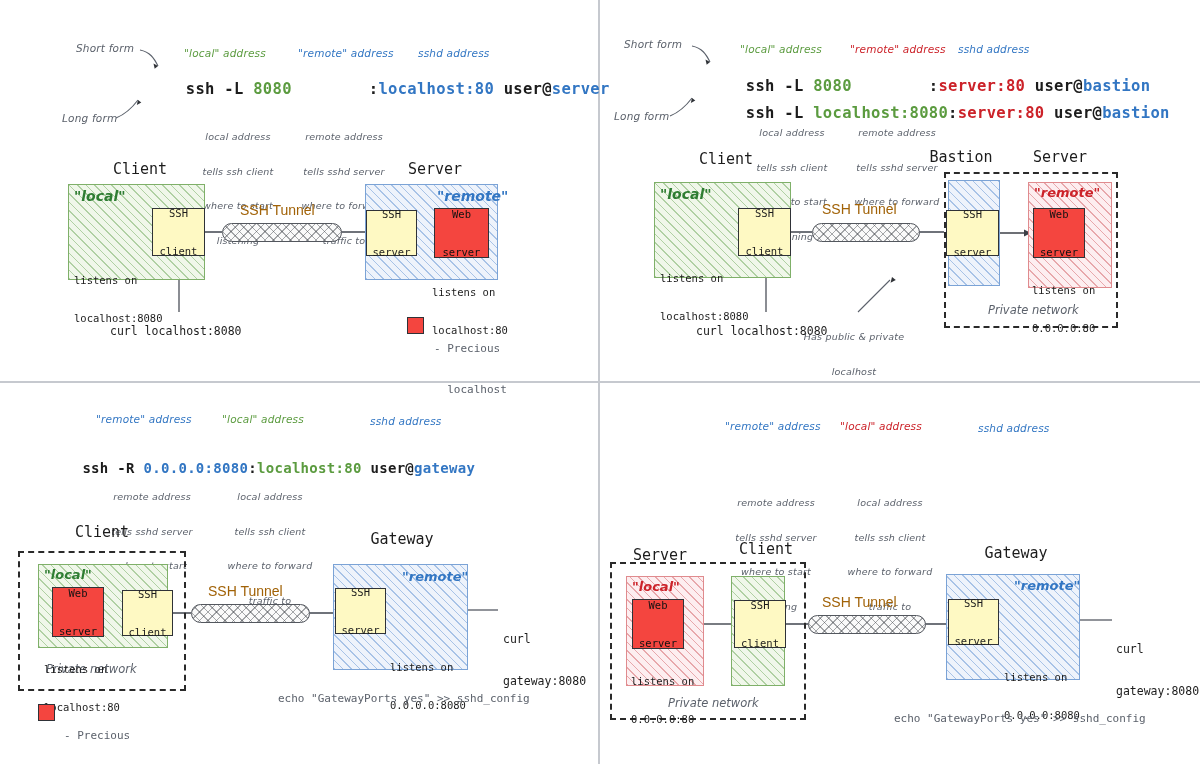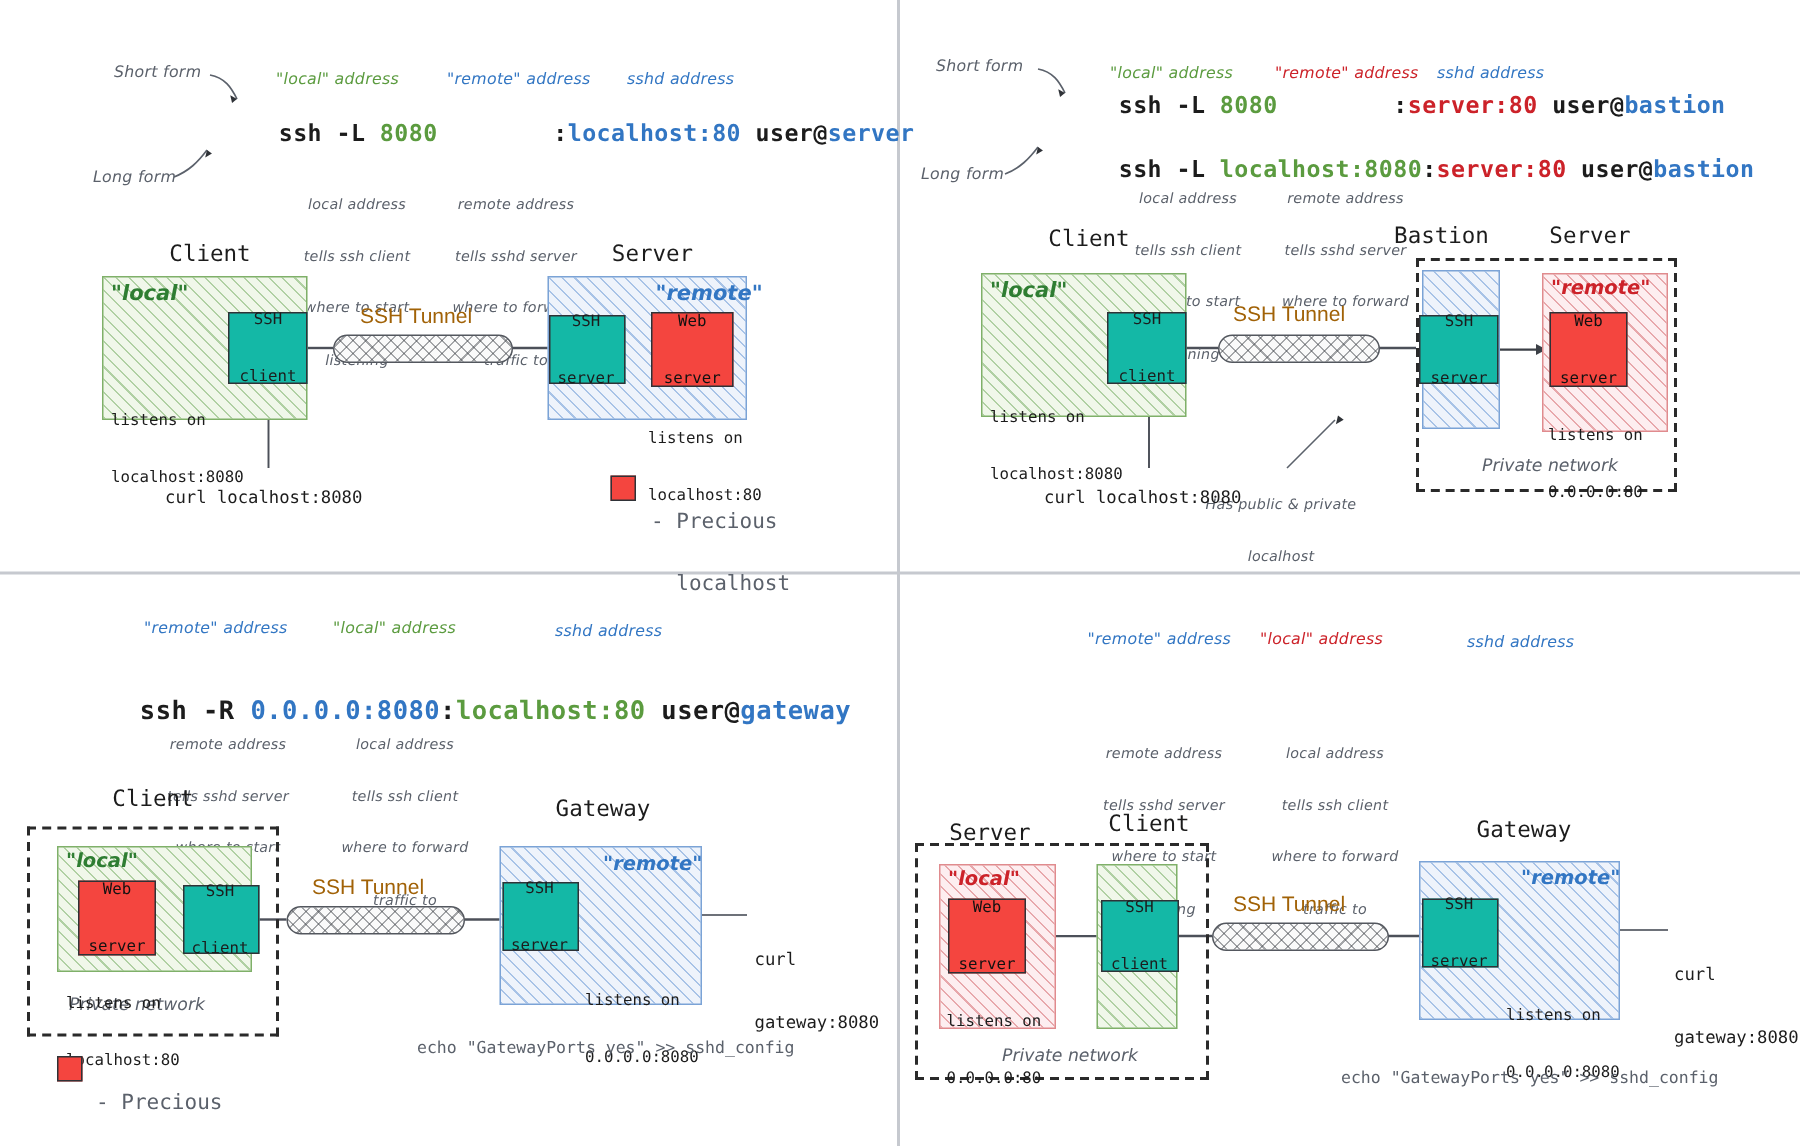--- a/index.html
+++ b/index.html
@@ -47,21 +47,21 @@
   }
   .abs { position: absolute; }
 
   .c-green  { color: #5b9b3f; }
   .c-blue   { color: #3276c3; }
   .c-red    { color: #cc2229; }
   .c-dark   { color: #1c1c1c; }
   .c-dgreen { color: #2e7d32; }
 
   .cmd { font-size: 15.5px; letter-spacing: .3px; }
-  .cmd-lg { font-size: 17px; letter-spacing: .3px; }
+  .cmd-lg { font-size: 14px; letter-spacing: .3px; }
 
   .ann { font-size: 9.5px; line-height: 11.5px; text-align: center; }
   .ann-hdr { font-size: 10.5px; }
 
   .node-title {
     font-family: "DejaVu Sans Mono", monospace;
     font-size: 15px;
     color: #1c1c1c;
     text-align: center;
     white-space: nowrap;
@@ -82,21 +82,21 @@
   }
   .curl-label {
     font-family: "DejaVu Sans Mono", monospace;
     font-size: 11.5px;
     line-height: 14px;
     color: #1c1c1c;
     white-space: pre;
   }
   .legend-text {
     font-family: "DejaVu Sans Mono", monospace;
-    font-size: 14px;
+    font-size: 11px;
     line-height: 13.5px;
     color: #5b616b;
     white-space: pre;
   }
   .zone-tag {
     font-family: "DejaVu Sans", sans-serif;
     font-style: italic;
     font-size: 14px;
     font-weight: bold;
   }
@@ -134,25 +134,25 @@
     border: 1px solid #e08b8e;
     background-color: #fdeef0;
     background-image: repeating-linear-gradient(45deg,
         rgba(214,110,115,.55) 0px, rgba(214,110,115,.55) 1px,
         transparent 1px, transparent 6px);
   }
 
   
   .pbox {
     position: absolute;
-    background: #14b8a6;
+    background: #fef9c3;
     border: 1.5px solid #2f3237;
     display: flex;
     align-items: center;
-    justify-content: flex-end;
+    justify-content: center;
   }
   .rbox {
     position: absolute;
     background: #f4453f;
     border: 1.5px solid #2f3237;
     display: flex;
     align-items: center;
     justify-content: center;
   }
   .rbox .boxlabel { color: #111; }
@@ -306,21 +306,21 @@
       <line x1="398" y1="233" x2="428" y2="233" stroke="#3c4047" stroke-width="1.5"></line>
       <path d="M431,233 l-7,-3.6 l0,7.2 z" fill="#3c4047"></path>
 
       <path d="M258,312 L290,280" stroke="#5b616b" stroke-width="1.1" fill="none"></path>
       <path d="M292,277 l-1.4,5.8 l5.2,-2.9 z" fill="#2f3237"></path>
 
       <line x1="166" y1="312" x2="166" y2="262" stroke="#4c5059" stroke-width="1.3"></line>
       <path d="M166,256 l-3.6,7 l7.2,0 z" fill="#4c5059"></path>
     </svg>
 
-    <div class="abs mono cmd" style="left:88px; top:43px;">
+    <div class="abs mono cmd" style="left:88px; top:59px;">
       <span class="c-dark">ssh -L </span><span class="c-green">8080</span><span class="c-dark">        :</span><span class="c-red">server:80</span><span class="c-dark"> user@</span><span class="c-blue">bastion</span>
     </div>
     <div class="abs mono cmd" style="left:88px; top:86px;">
       <span class="c-dark">ssh -L </span><span class="c-green">localhost:8080</span><span class="c-dark">:</span><span class="c-red">server:80</span><span class="c-dark"> user@</span><span class="c-blue">bastion</span>
     </div>
 
     <div class="abs hand ann" style="left:150px; top:104px; width:84px;">
       <div>local address</div>
       <div>tells ssh client</div>
       <div>where to start</div>

